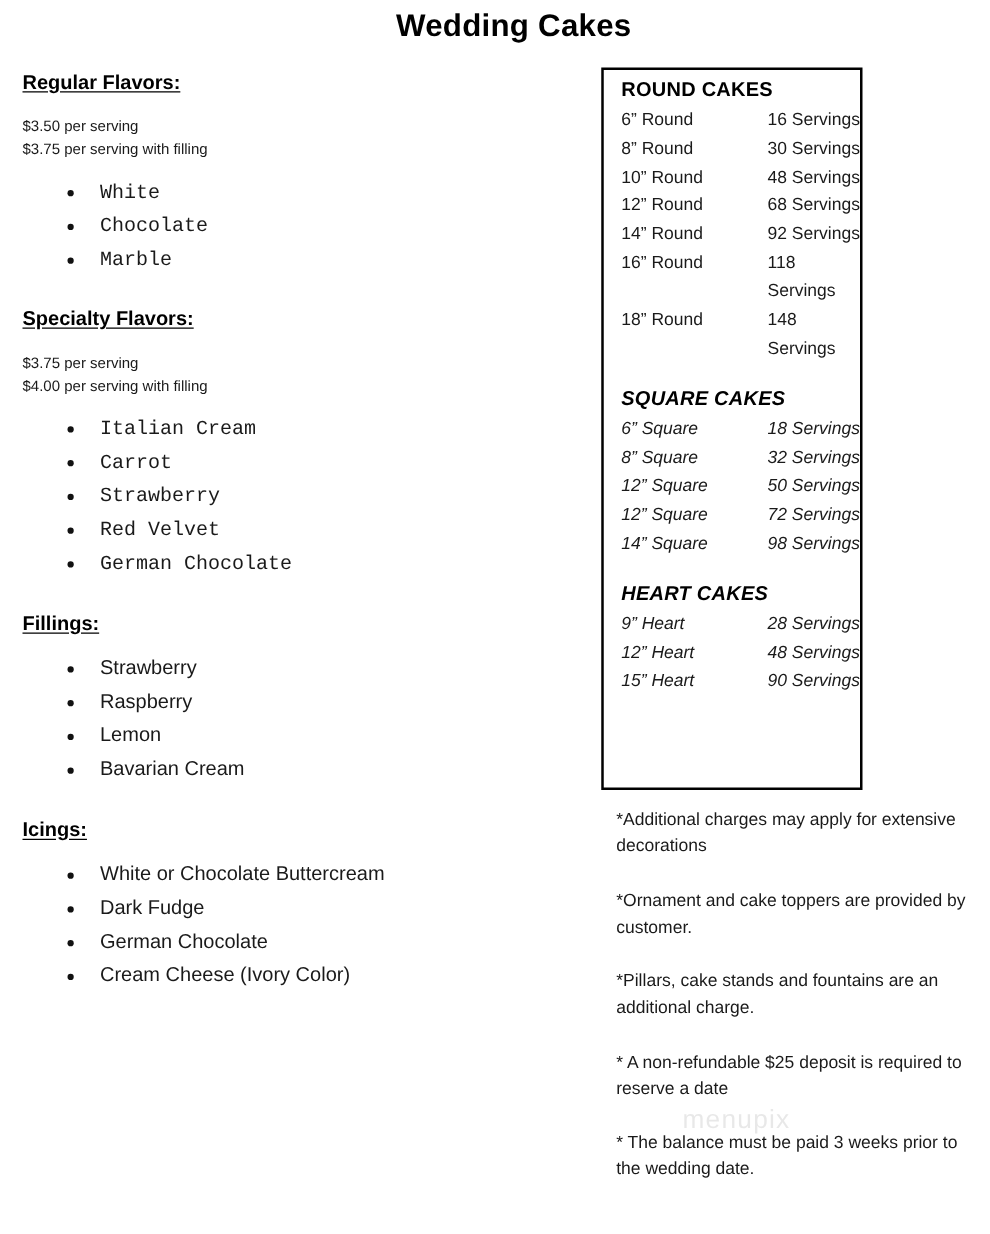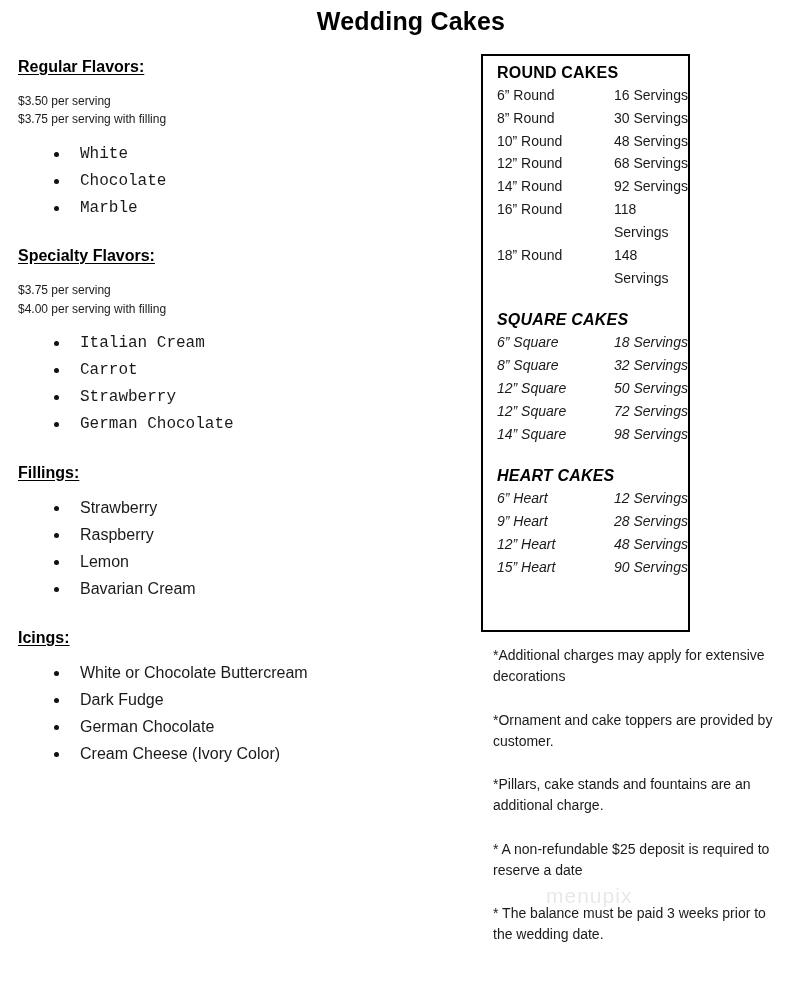--- a/index.html
+++ b/index.html
@@ -172,20 +172,21 @@
     <div class="block-specialty">
       <div class="section-heading">Specialty Flavors:</div>
       <div class="price-block">
         <p class="price-line">$3.75 per serving</p>
         <p class="price-line">$4.00 per serving with filling</p>
       </div>
       <ul class="bullet-list gap-after-list">
         <li>Italian Cream</li>
         <li>Carrot</li>
         <li>Strawberry</li>
+        <li>Red Velvet</li>
         <li>German Chocolate</li>
       </ul>
     </div>
 
     <div class="block-fillings">
       <div class="section-heading">Fillings:</div>
       <ul class="bullet-list">
         <li>Strawberry</li>
         <li>Raspberry</li>
         <li>Lemon</li>
@@ -260,24 +261,20 @@
         </div>
         <div class="size-row">
           <span class="size-label">14” Square</span>
           <span class="size-servings">98 Servings</span>
         </div>
       </div>
 
       <div class="cake-group">
         <div class="group-title">HEART CAKES</div>
         <div class="size-row">
-          <span class="size-label">6” Heart</span>
-          <span class="size-servings">12 Servings</span>
-        </div>
-        <div class="size-row">
           <span class="size-label">9” Heart</span>
           <span class="size-servings">28 Servings</span>
         </div>
         <div class="size-row">
           <span class="size-label">12” Heart</span>
           <span class="size-servings">48 Servings</span>
         </div>
         <div class="size-row">
           <span class="size-label">15” Heart</span>
           <span class="size-servings">90 Servings</span>

